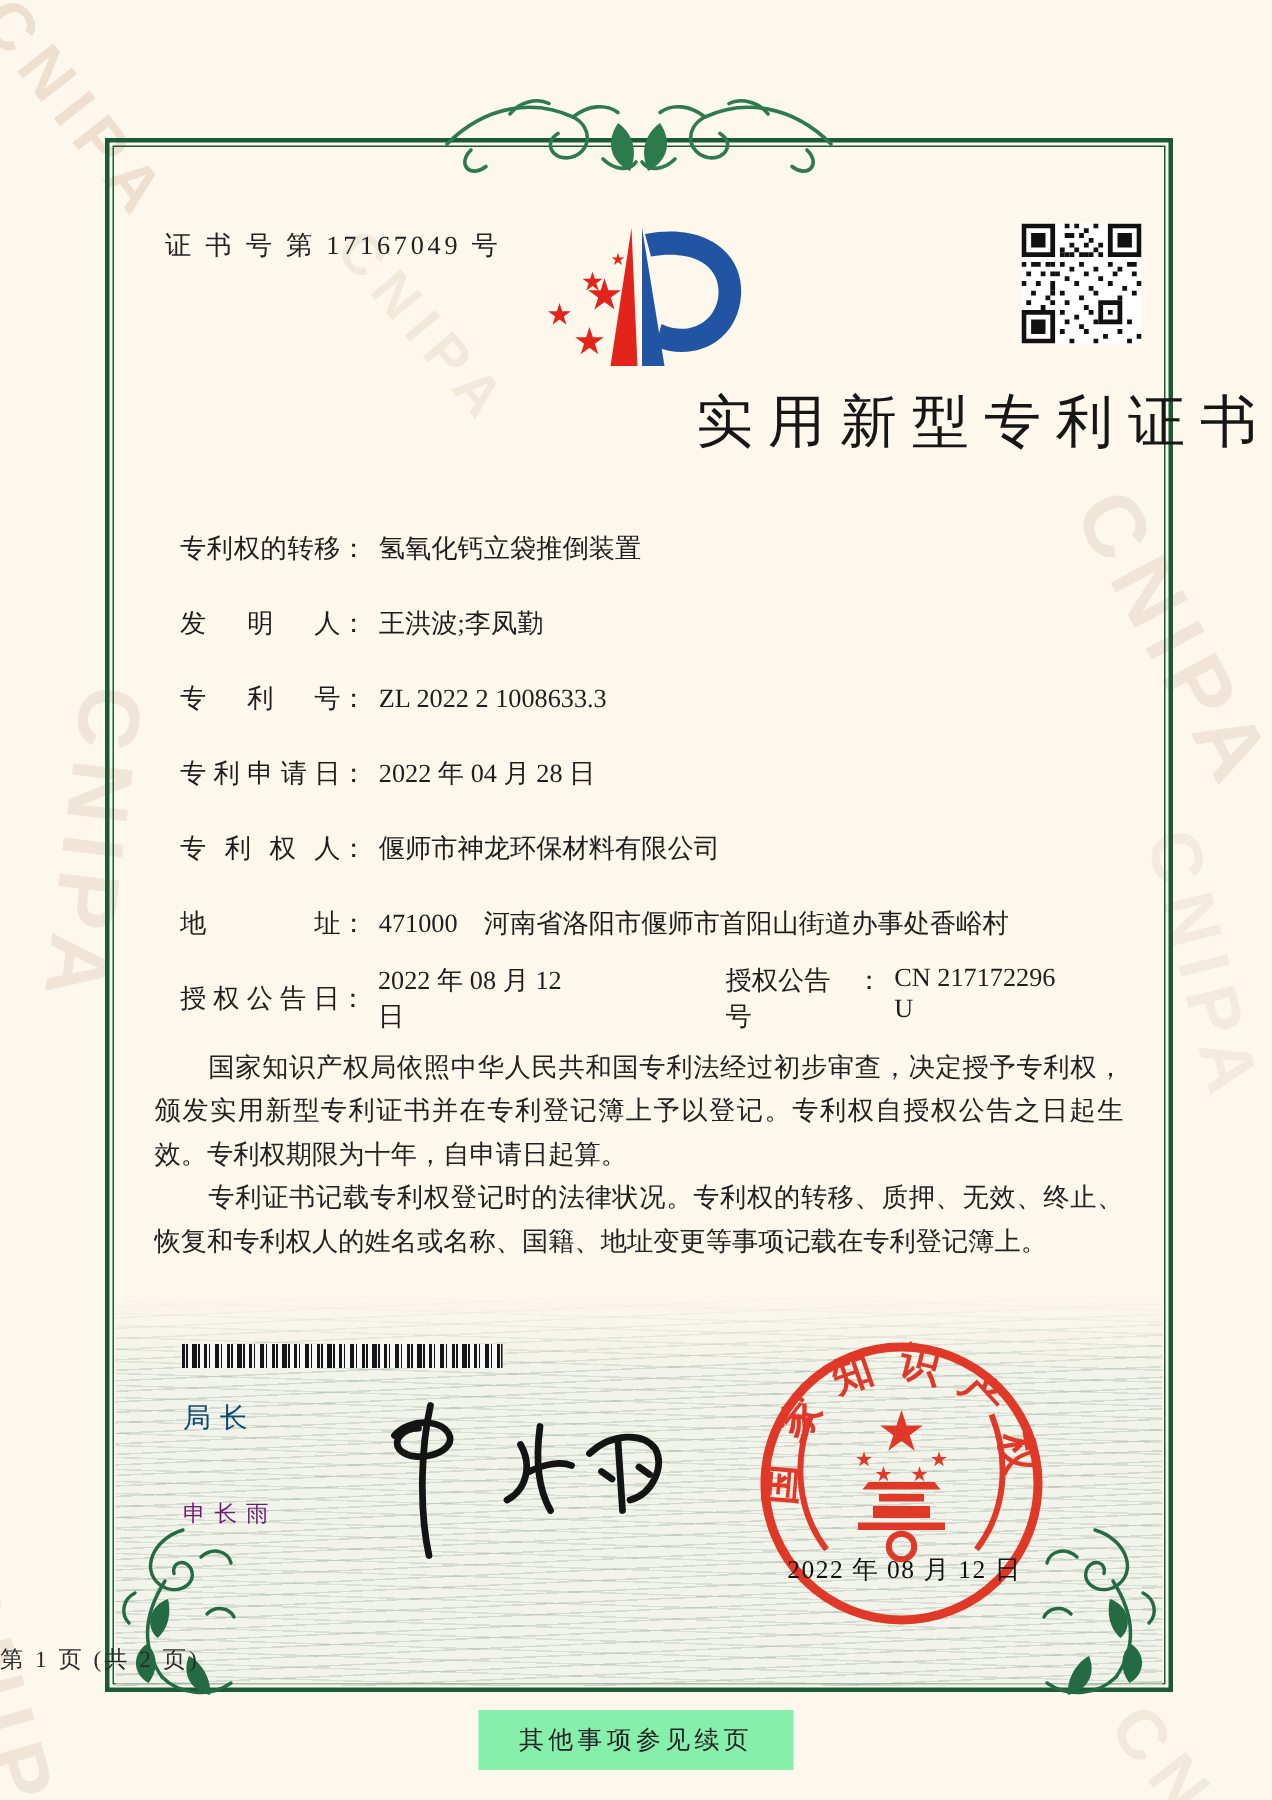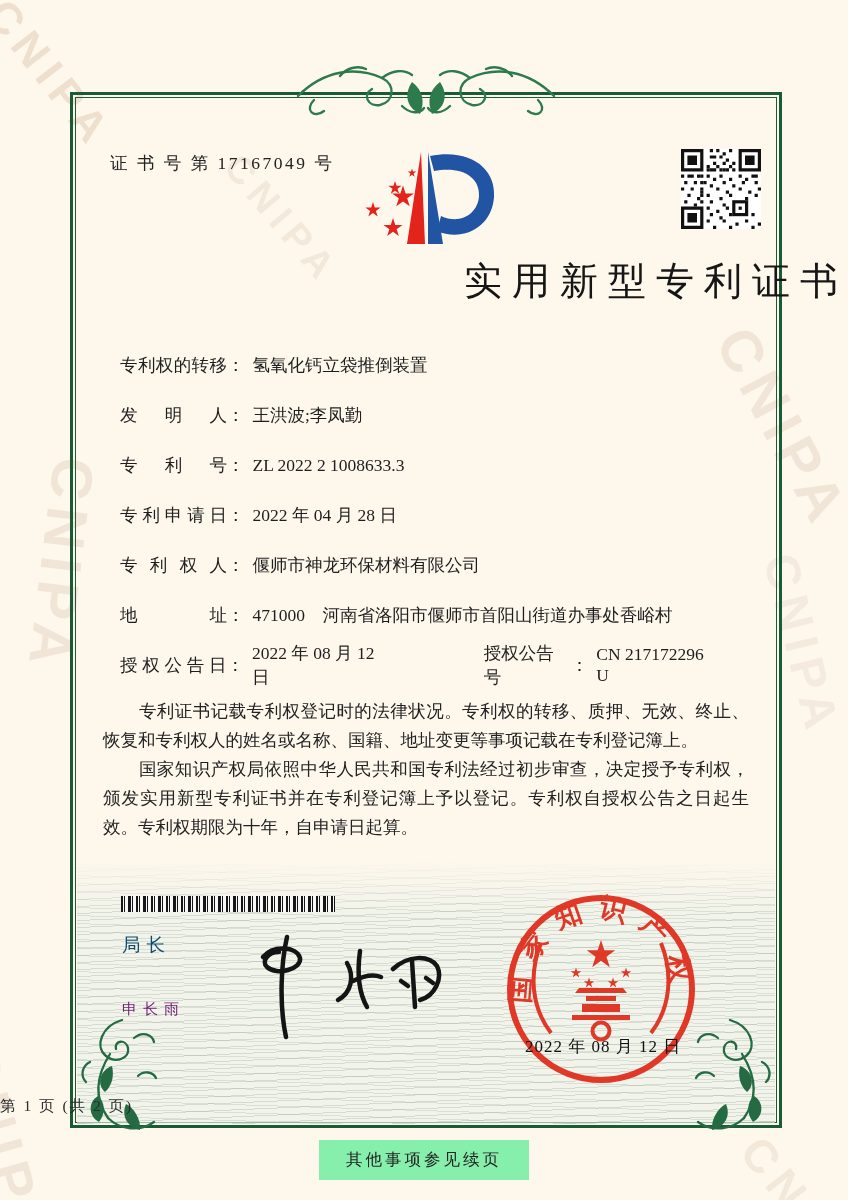--- a/index.html
+++ b/index.html
@@ -33,21 +33,21 @@
   }
   .certno{position:absolute;left:110px;top:151px;font-size:17.5px;letter-spacing:2.5px;color:#222}
   .title{
     position:absolute;left:0;top:256px;width:848px;text-align:right;
     font-size:38px;font-weight:400;letter-spacing:10px;color:#161616;
   }
   .fields{position:absolute;left:120px;top:340px;width:600px;font-size:17.5px}
   .row{height:50px;display:flex;align-items:center}
   .row .lbl{display:inline-block;width:107px;text-align:justify;text-align-last:justify}
   .row .colon{margin-right:8px}
-  .pair2{margin-left:88px;display:flex;align-items:center}
+  .pair2{margin-left:88px;display:flex;}
   .paras{
     position:absolute;left:103px;top:697px;width:646px;
     font-size:17.5px;line-height:29px;text-align:justify;color:#222;
   }
   .paras p{margin:0;text-indent:2.05em}
   .barcode{
     position:absolute;left:121px;top:896px;width:214px;height:16px;
     background:repeating-linear-gradient(90deg,
       #15151a 0 2px,#f7f7f4 2px 3px,#15151a 3px 4px,#f7f7f4 4px 7px,
       #15151a 7px 10px,#f7f7f4 10px 11px,#15151a 11px 12px,#f7f7f4 12px 15px);
@@ -189,22 +189,22 @@
       <span class="val">2022 年 08 月 12 日</span>
     <span class="pair2">
       <span>授权公告号</span>
         <span class="colon">：</span>
         <span>CN 217172296 U</span>
     </span>
   </div>
 </div>
 
 <div class="paras">
+  <p>国家知识产权局依照中华人民共和国专利法经过初步审查，决定授予专利权，颁发实用新型专利证书并在专利登记簿上予以登记。专利权自授权公告之日起生效。专利权期限为十年，自申请日起算。</p>
   <p>专利证书记载专利权登记时的法律状况。专利权的转移、质押、无效、终止、恢复和专利权人的姓名或名称、国籍、地址变更等事项记载在专利登记簿上。</p>
-  <p>国家知识产权局依照中华人民共和国专利法经过初步审查，决定授予专利权，颁发实用新型专利证书并在专利登记簿上予以登记。专利权自授权公告之日起生效。专利权期限为十年，自申请日起算。</p>
 </div>
 
 <div class="barcode"></div>
 
 <div class="director">局长</div>
 <div class="director-name">申长雨</div>
 
 <svg class="abs" style="left:243px;top:933px" width="200" height="108" viewBox="0 0 200 108">
   <g fill="none" stroke="#141414" stroke-width="4.5" stroke-linecap="round">
     <path d="M44,4 C38,30 36,72 43,104"></path>

